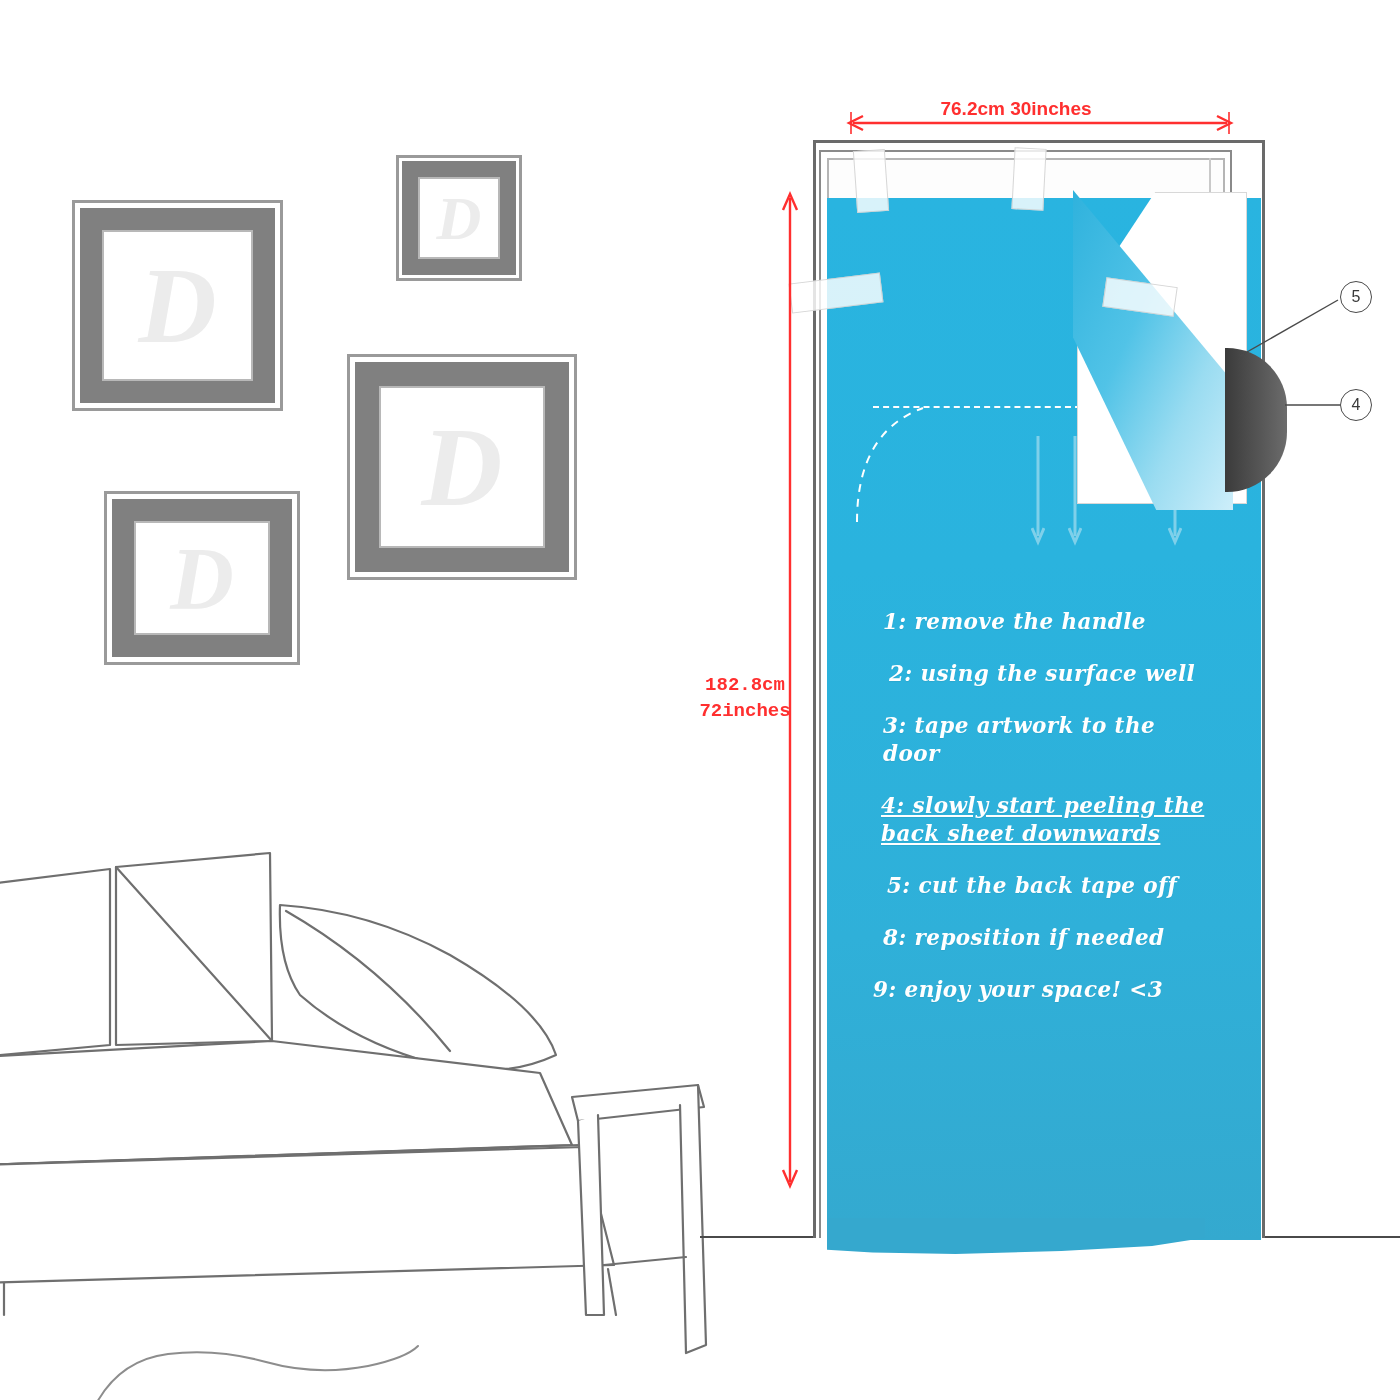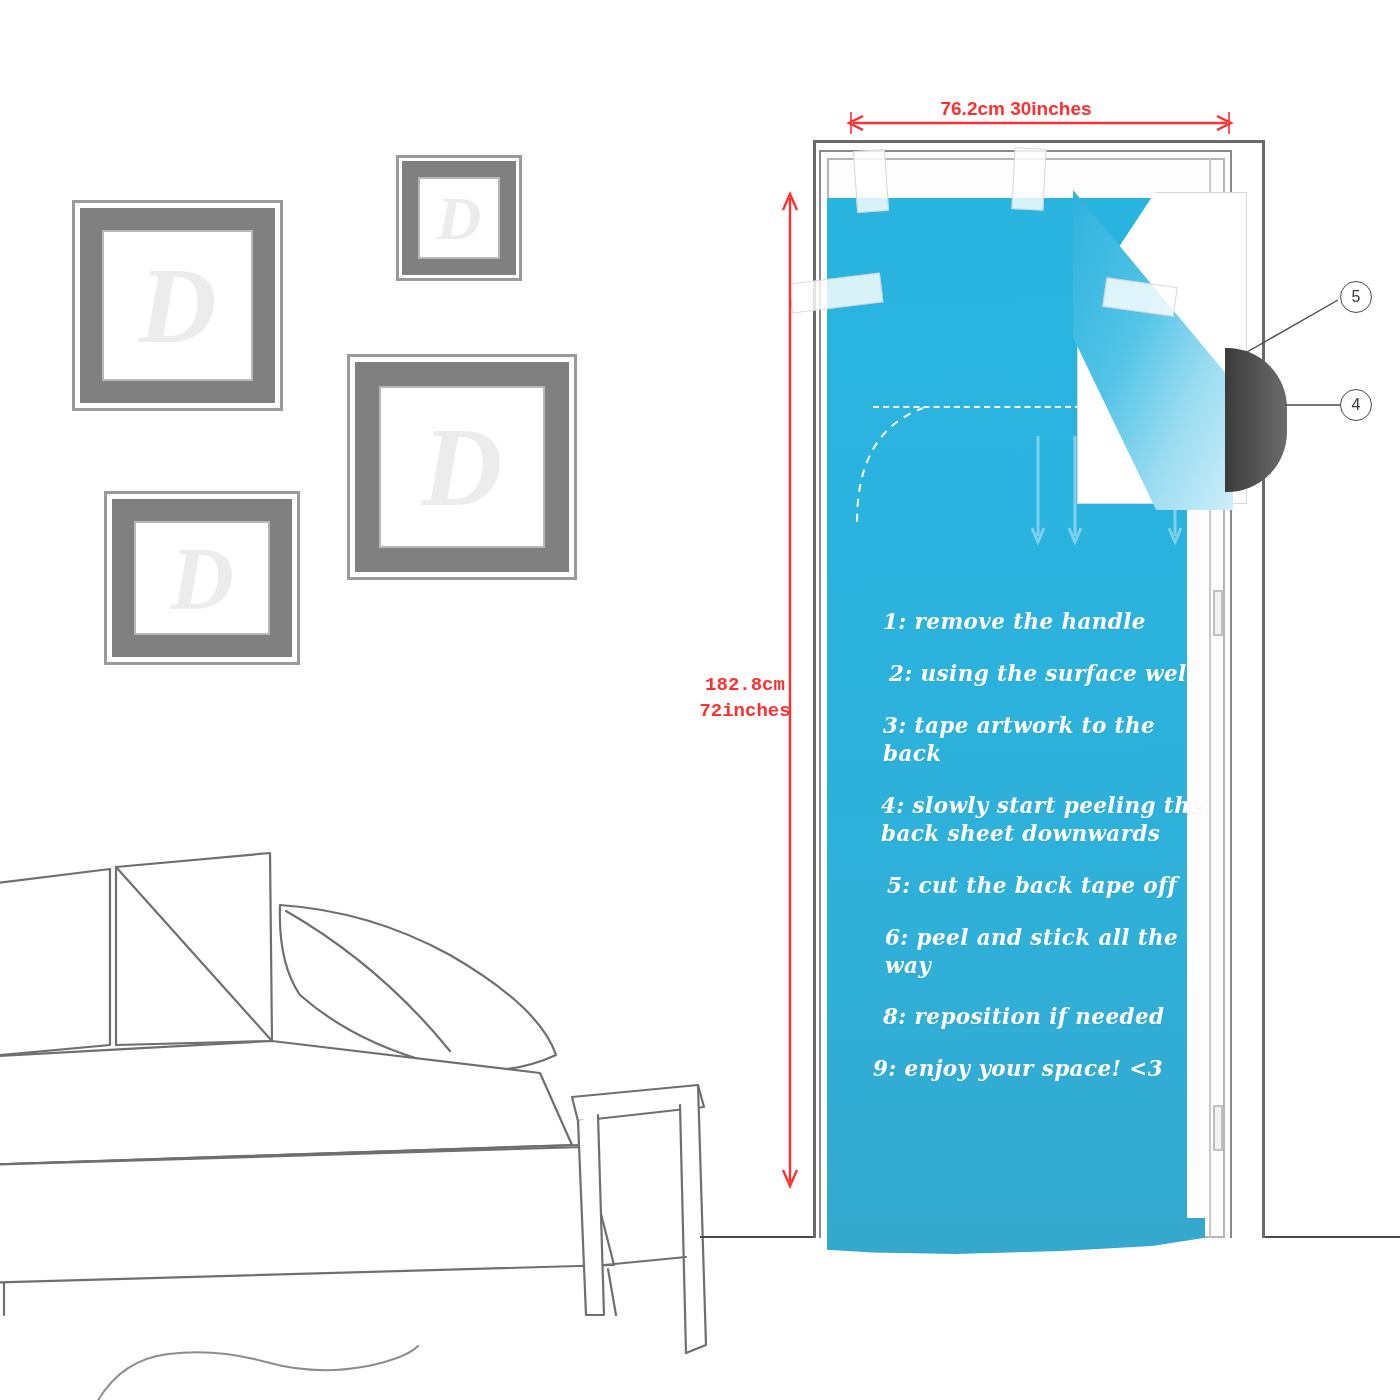--- a/index.html
+++ b/index.html
@@ -162,21 +162,21 @@
   }
   #hinge1 { top: 90px; }
   #hinge2 { top: 450px; }
   #hinge3 { top: 965px; }
 
   
   #decal {
     position: absolute;
     left: 22px;
     top: 58px;
-    width: 360px;
+    width: 434px;
     height: 1042px;
     background: linear-gradient(178deg, #29b4e0 0%, #2ab3de 35%, #2fb0d9 70%, #34a9cf 100%);
     border-bottom-left-radius: 6px;
   }
   
   #decal-bottom {
     position: absolute;
     left: 22px;
     top: 1078px;
     width: 378px;
@@ -271,21 +271,21 @@
     letter-spacing: 0.4px;
     text-shadow: 0 1px 1px rgba(0,0,0,0.06);
   }
   #instructions .step {
     margin-bottom: 24px;
     white-space: pre-line;
   }
   #instructions .step.s1 { margin-left: 16px; }
   #instructions .step.s2 { margin-left: 22px; }
   #instructions .step.s3 { margin-left: 16px; }
-  #instructions .step.s4 { margin-left: 14px; }
+  #instructions .step.s4 { margin-left: 14px; text-decoration: underline; }
   #instructions .step.s5 { margin-left: 20px; }
   #instructions .step.s6 { margin-left: 18px; }
   #instructions .step.s7 { margin-left: 8px; }
   #instructions .step.s8 { margin-left: 16px; }
   #instructions .step.s9 { margin-left: 6px; margin-bottom: 0; margin-top: 23px; }
 
   
   .dim-label {
     position: absolute;
     color: #ff2f2f;
@@ -422,25 +422,24 @@
         <path d="M1 92 L7 106 L13 92" stroke="#7fd0ea" stroke-width="3" fill="none"></path>
       </svg>
       <svg class="dn-arrow" id="arr3" viewBox="0 0 14 110" fill="none">
         <path d="M7 0 L7 100" stroke="#7fd0ea" stroke-width="3"></path>
         <path d="M1 92 L7 106 L13 92" stroke="#7fd0ea" stroke-width="3" fill="none"></path>
       </svg>
 
       <div id="instructions">
         <div class="step s1">1: remove the handle</div>
         <div class="step s2">2: using the surface well</div>
-        <div class="step s3">3: tape artwork to the back</div>
+        <div class="step s3">3: tape artwork to the door</div>
         <div class="step s4">4: slowly start peeling the
  back sheet downwards</div>
         <div class="step s5">5: cut the back tape off</div>
-        <div class="step s6">6: peel and stick all the way</div>
         <div class="step s8">8: reposition if needed</div>
         <div class="step s9">9: enjoy your space!  &lt;3</div>
       </div>
     </div>
 
     <div id="decal-bottom"></div>
 
     <div id="peel-backing"></div>
     <div id="peel-curl"></div>
   </div>

